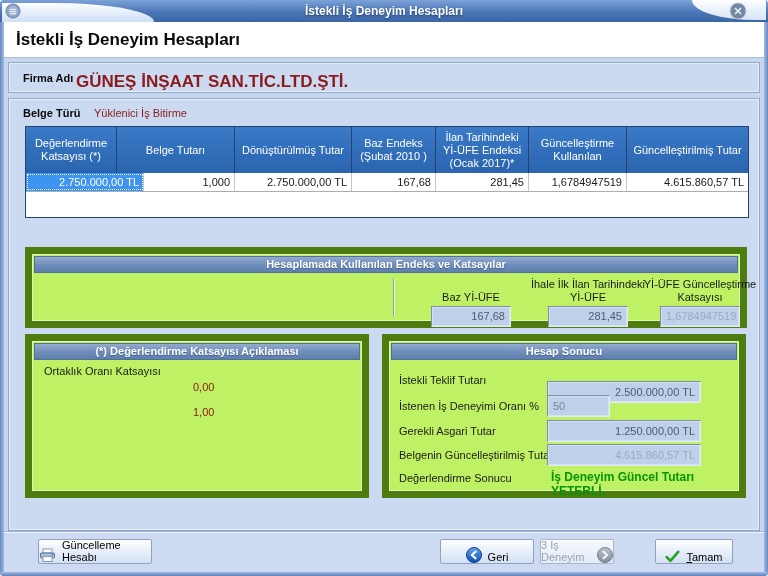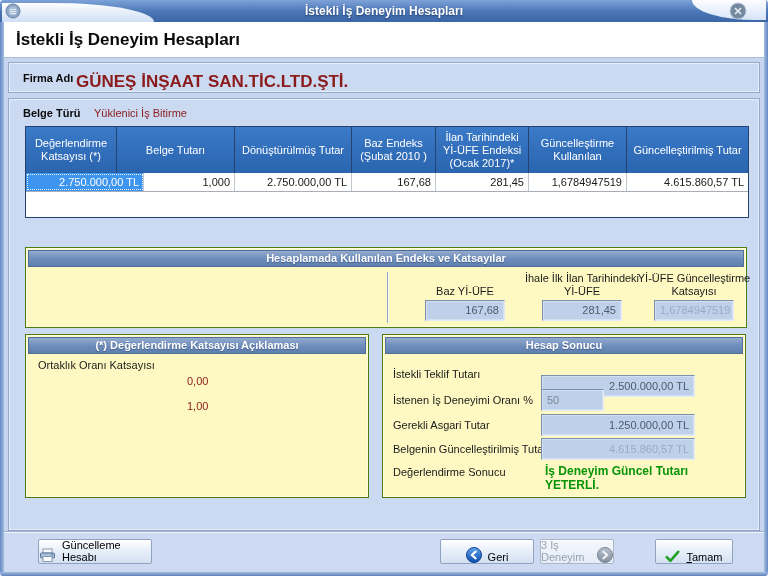--- a/index.html
+++ b/index.html
@@ -50,21 +50,21 @@
   .grid-head .hc:last-child { border-right:none; }
   .grid-row { display:flex; height:19px; border-bottom:1px solid #a8aeb8; }
   .grid-row .dc { background:#fff; color:#1a1a1a; text-align:right;
     padding:0 4px; line-height:18px; border-right:1px solid #c2c6ce; overflow:hidden; }
   .grid-row .dc:last-child { border-right:none; }
   .grid-row .dc.sel { background:#3e95ef; color:#fff;
     outline:1px dotted rgba(255,255,255,.95); outline-offset:-2px; }
   .grid-empty { height:25px; background:#fff; }
 
   
-  .group { position:absolute; background:#fef9c3; border:1px solid #4d7c0f;
+  .group { position:absolute; background:#bef264; border:7px solid #4d7c0f;
     box-shadow:inset 0 0 0 1px rgba(255,255,255,.5);padding-left:44px; }
   .group-header { position:absolute; left:2px; right:2px; top:2px; height:17px;
     background:linear-gradient(#93abce,#6d8cba 55%,#5f7fae); border:1px solid #50709c;
     color:#fff; font-weight:bold; text-align:center; line-height:15px;
     text-shadow:0 1px 1px rgba(30,50,90,.45); }
   .vdivider { position:absolute; width:1px; background:#8ea6c6;
     box-shadow:1px 0 0 rgba(255,255,255,.7); }
 
   .ibox { background:#bfd1ea; border:1px solid; border-color:#7a90ac #e2ebf7 #e2ebf7 #7a90ac;
     color:#4c5a6e; text-align:right; padding:0 5px; line-height:19px; height:21px;

